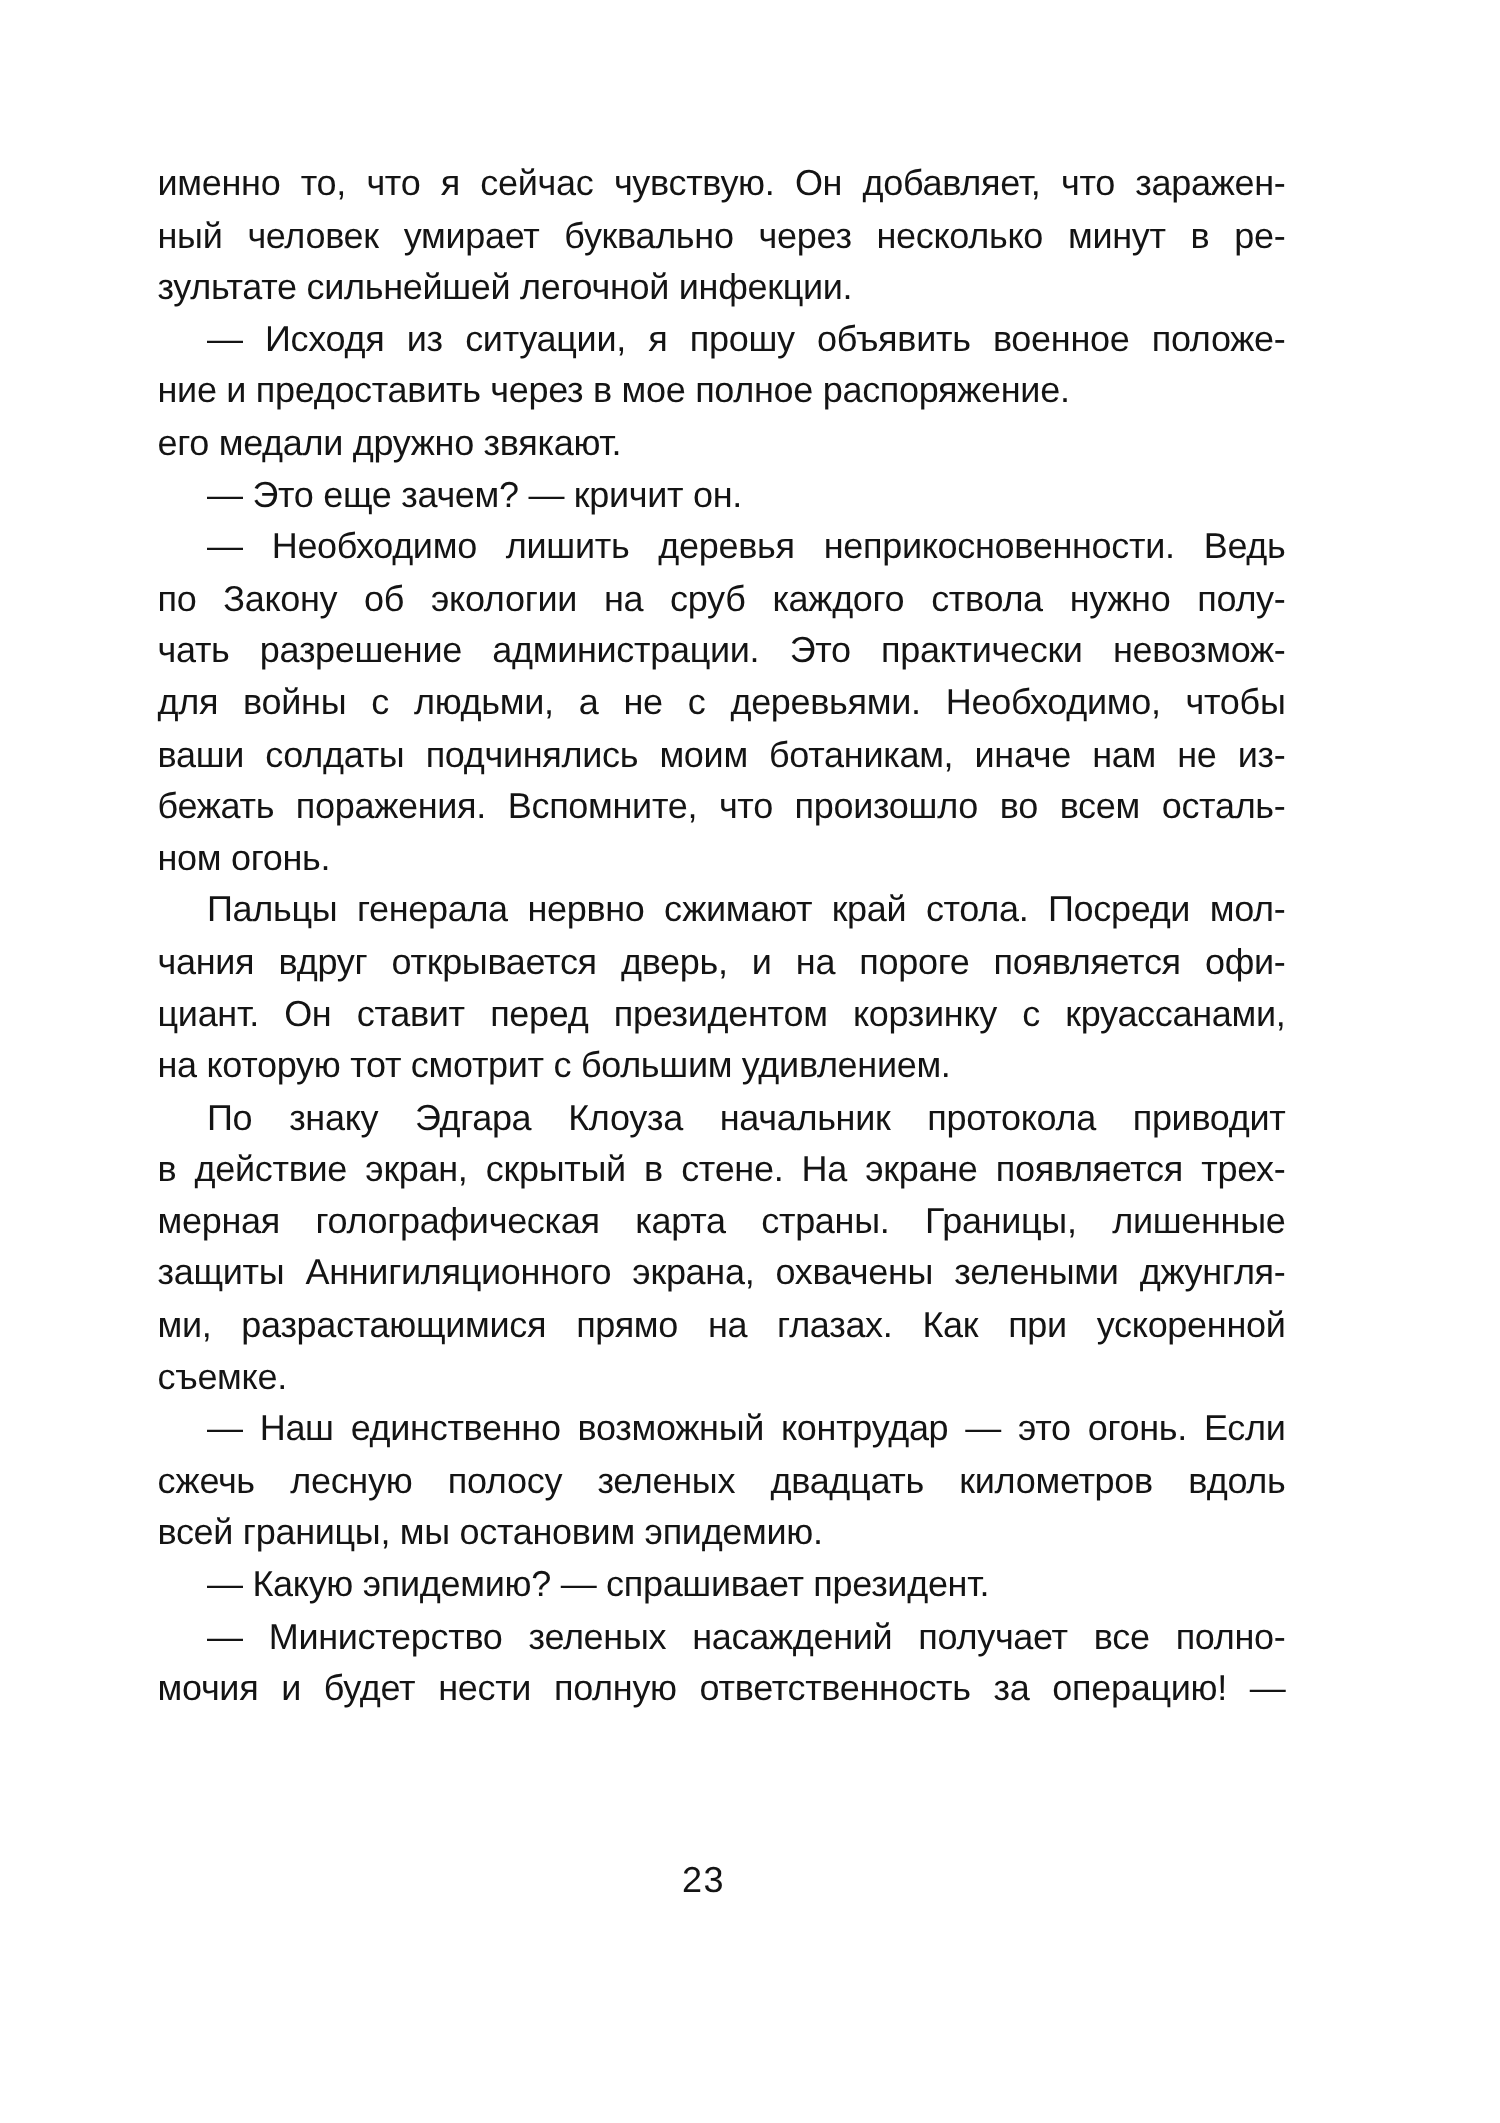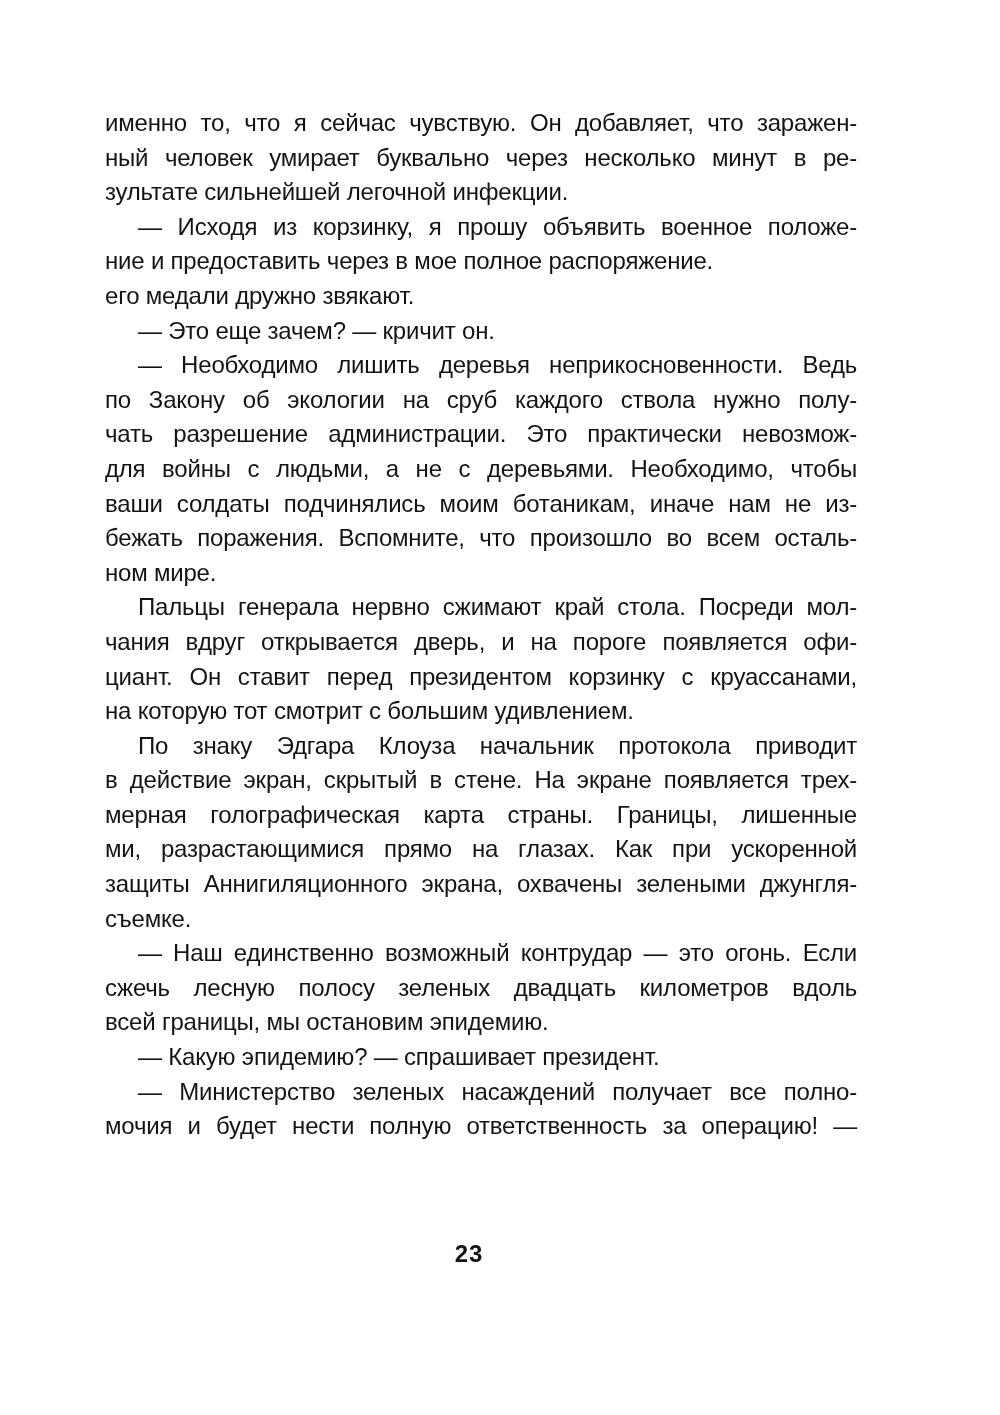--- a/index.html
+++ b/index.html
@@ -42,73 +42,73 @@
   .ln.e { text-align-last: left; }
   
   .ln.ind { padding-left: 33px; }
   .folio {
     position: absolute;
     left: 93px;
     top: 1240px;
     width: 752px;
     text-align: center;
     font-size: 24px;
-    font-weight: 700;
+    font-weight: 400;
     letter-spacing: 1px;
     color: #141414;
   }
 </style>
 </head>
 <body>
 
 <div class="page">
   <div class="text-block">
 
     <div class="para">
       <div class="ln j">именно то, что я сейчас чувствую. Он добавляет, что заражен-</div>
       <div class="ln j">ный человек умирает буквально через несколько минут в ре-</div>
       <div class="ln e">зультате сильнейшей легочной инфекции.</div>
     </div>
 
     <div class="para">
-      <div class="ln j ind">— Исходя из корзинку, я прошу объявить военное положе-</div>
+      <div class="ln j ind">— Исходя из ситуации, я прошу объявить военное положе-</div>
       <div class="ln e">ние и предоставить через в мое полное распоряжение.</div>
     </div>
 
     <div class="para">
       <div class="ln e">его медали дружно звякают.</div>
     </div>
 
     <div class="para">
       <div class="ln e ind">— Это еще зачем? — кричит он.</div>
     </div>
 
     <div class="para">
       <div class="ln j ind">— Необходимо лишить деревья неприкосновенности. Ведь</div>
       <div class="ln j">по Закону об экологии на сруб каждого ствола нужно полу-</div>
       <div class="ln j">чать разрешение администрации. Это практически невозмож-</div>
       <div class="ln j">для войны с людьми, а не с деревьями. Необходимо, чтобы</div>
       <div class="ln j">ваши солдаты подчинялись моим ботаникам, иначе нам не из-</div>
       <div class="ln j">бежать поражения. Вспомните, что произошло во всем осталь-</div>
-      <div class="ln e">ном мире.</div>
+      <div class="ln e">ном огонь.</div>
     </div>
 
     <div class="para">
       <div class="ln j ind">Пальцы генерала нервно сжимают край стола. Посреди мол-</div>
       <div class="ln j">чания вдруг открывается дверь, и на пороге появляется офи-</div>
       <div class="ln j">циант. Он ставит перед президентом корзинку с круассанами,</div>
       <div class="ln e">на которую тот смотрит с большим удивлением.</div>
     </div>
 
     <div class="para">
       <div class="ln j ind">По знаку Эдгара Клоуза начальник протокола приводит</div>
       <div class="ln j">в действие экран, скрытый в стене. На экране появляется трех-</div>
       <div class="ln j">мерная голографическая карта страны. Границы, лишенные</div>
+      <div class="ln j">защиты Аннигиляционного экрана, охвачены зелеными джунгля-</div>
       <div class="ln j">ми, разрастающимися прямо на глазах. Как при ускоренной</div>
-      <div class="ln j">защиты Аннигиляционного экрана, охвачены зелеными джунгля-</div>
       <div class="ln e">съемке.</div>
     </div>
 
     <div class="para">
       <div class="ln j ind">— Наш единственно возможный контрудар — это огонь. Если</div>
       <div class="ln j">сжечь лесную полосу зеленых двадцать километров вдоль</div>
       <div class="ln e">всей границы, мы остановим эпидемию.</div>
     </div>
 
     <div class="para">

